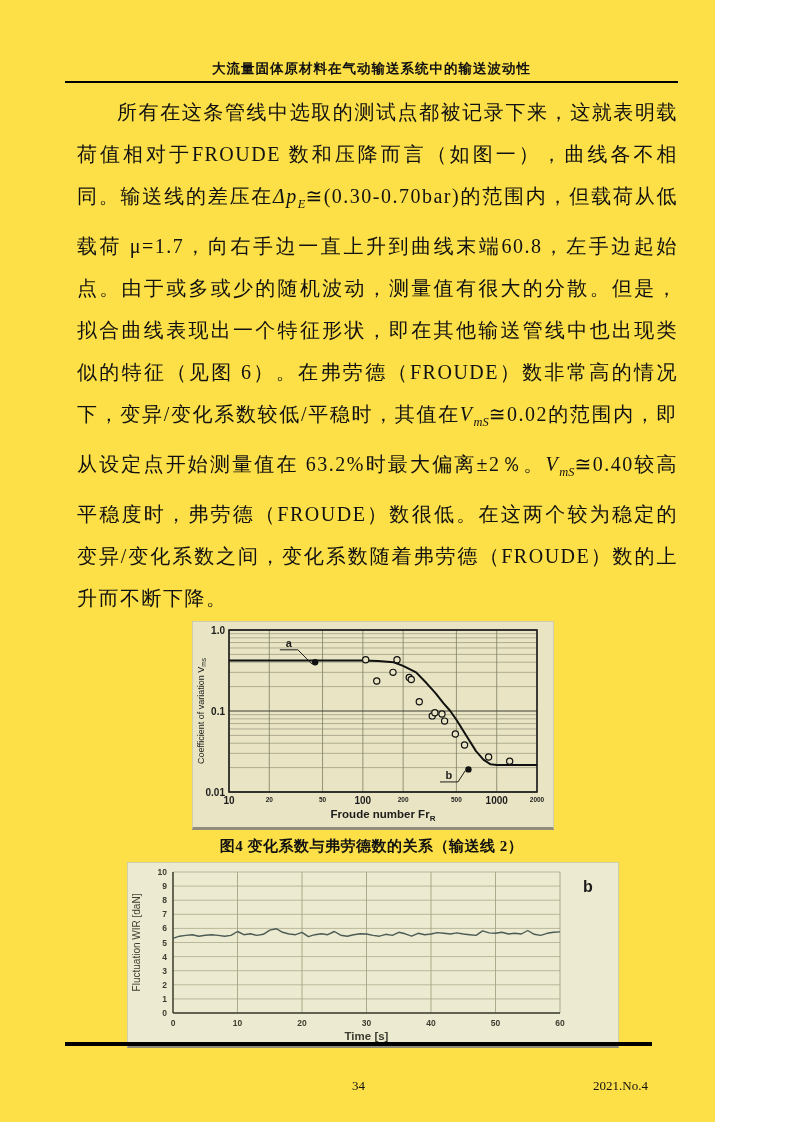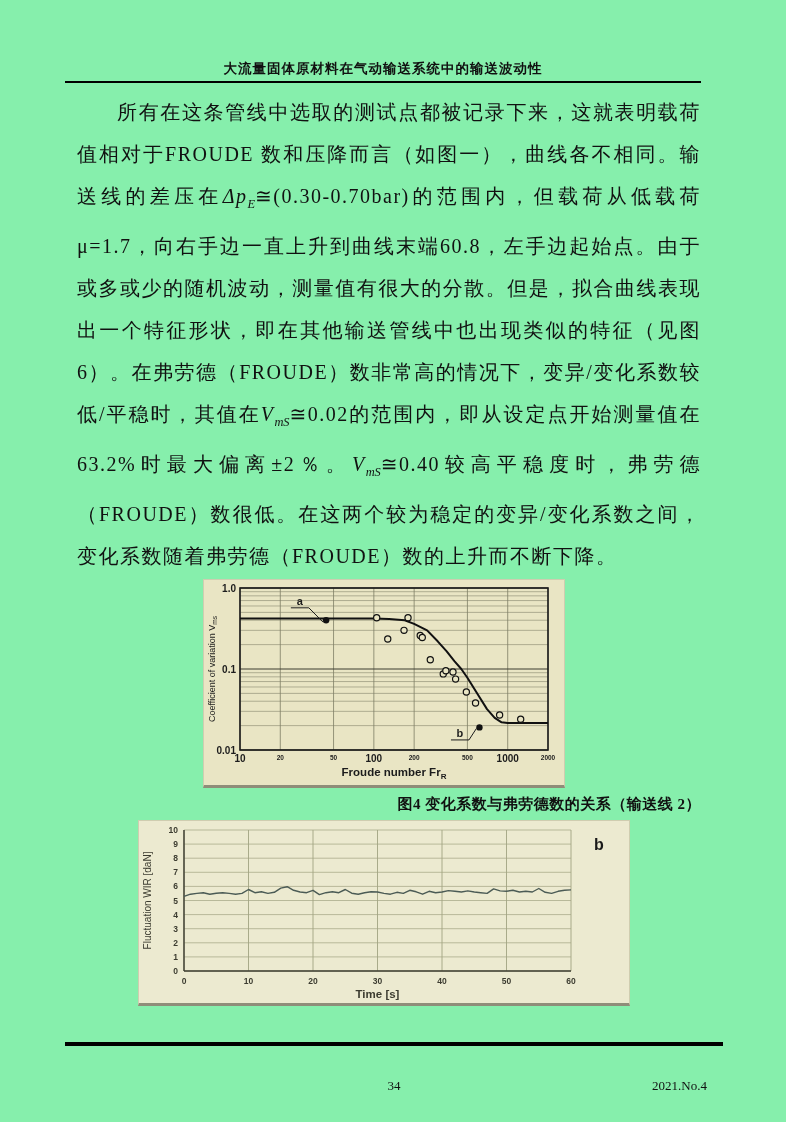--- a/index.html
+++ b/index.html
@@ -1,21 +1,21 @@
 <!DOCTYPE html>
 <html><head>
 <meta charset="utf-8">
 <style>
   html,body{margin:0;padding:0;background:#ffffff;}
   .page{
     position:relative;
-    width:786px;height:1122px;
+    width:715px;height:1122px;
     box-sizing:border-box;
-    padding:60px 85px 0 65px;
-    background:#86efac;
+    padding:60px 37px 0 65px;
+    background:#fde047;
     font-family:"Liberation Serif","DejaVu Serif",serif;
     color:#111;
     overflow:hidden;
   }
   .doc-title{
     text-align:center;
     font-size:13.5px;
     font-weight:700;
     letter-spacing:1px;
     margin:0 0 3px 0;
@@ -36,42 +36,42 @@
   p.body-par sub{font-size:0.62em;font-style:italic;letter-spacing:0;}
   .fig-wrap{margin:2px auto 0 auto;}
   .fig4-wrap{width:360px;}
   .fig5-wrap{width:490px;margin-top:6px;}
   .fig-wrap svg{
     display:block;
     border:1px solid #cfcdb0;
     border-bottom:3px solid #8f8d79;
   }
   .fig-caption{
-    text-align:right;
+    text-align:center;
     font-weight:700;
     font-size:15px;
     margin:7px 0 0 0;
     letter-spacing:0.5px;
   }
   .footer{
     position:absolute;
     left:65px;right:63px;bottom:28px;
   }
   .footer-rule{
     border:none;border-top:4px solid #000;margin:0 0 5px 0;
   }
   .footer-row{
     position:relative;
     font-size:13px;
     text-align:center;
     font-family:"Liberation Serif","DejaVu Serif",serif;
     margin-top:32px;
   }
   .footer-issue{
-    position:absolute;right:16px;top:0;
+    position:absolute;right:4px;top:0;
   }
 </style>
 </head>
 <body>
 
 <div class="page">
 
   <div class="doc-title">大流量固体原材料在气动输送系统中的输送波动性</div>
   <hr class="title-rule">
 

